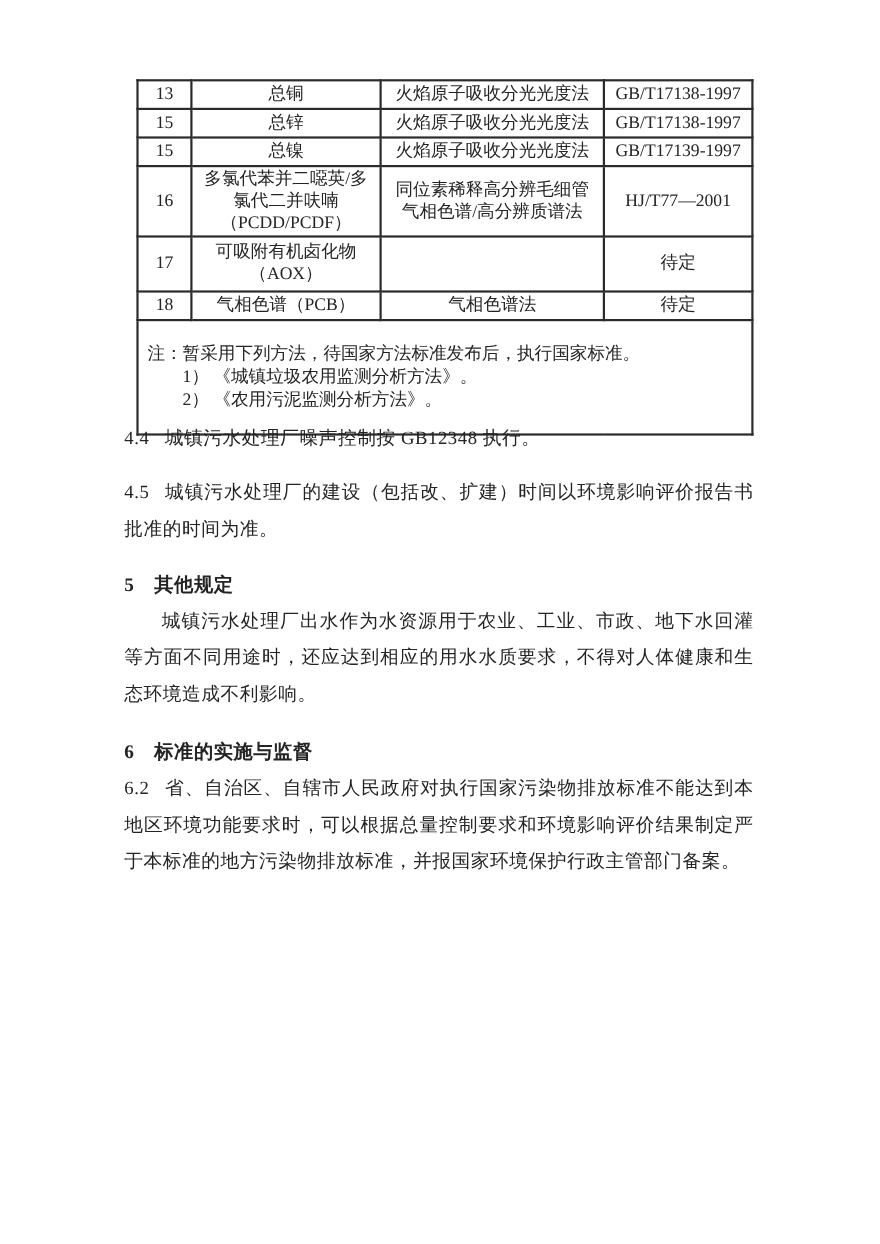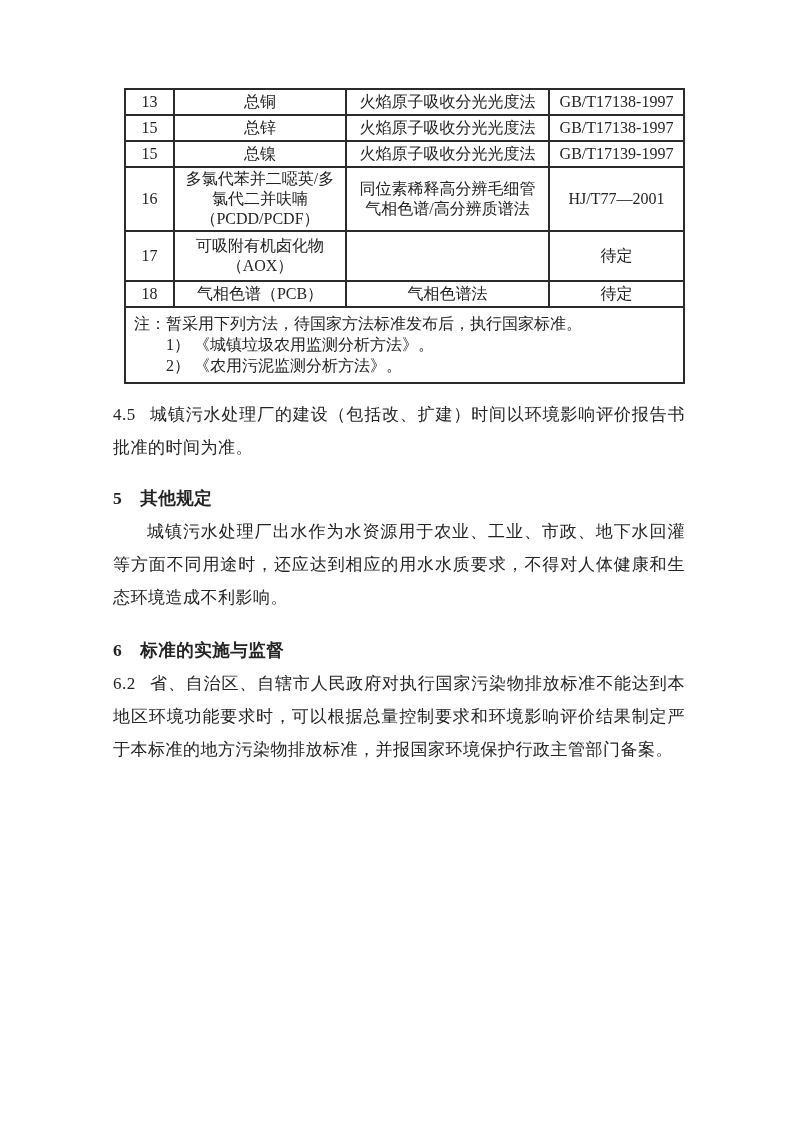--- a/index.html
+++ b/index.html
@@ -9,41 +9,41 @@
     font-family:"Liberation Serif","DejaVu Serif",serif;
     color:#222222;
     position:relative;
     overflow:hidden;
   }
   .page{position:absolute;inset:0;background:#ffffff;}
 
   
   .method-table{
     position:absolute;
-    left:124px;top:88px;
+    left:124px;top:72px;
     width:559px;
     border-collapse:collapse;
     table-layout:fixed;
     font-size:16px;
     color:#242424;
   }
   .method-table td{
     border:2px solid #2b2b2b;
     text-align:center;
     vertical-align:middle;
     padding:1px 4px;
     line-height:20px;
   }
   .r-sm td{height:22px;}
   .r-lg td{height:60px;}
   .r-md td{height:46px;}
   .multiline{white-space:pre-line;}
   .note-cell{
     text-align:left !important;
-    padding:6px 8px !important;
+    padding:20px 8px !important;
     line-height:19px;
     height:50px;
   }
   .note-sub{padding-left:2em;margin-top:1px;}
 
   
   .body-text{
     position:absolute;
     left:113px;top:382px;
     width:572px;
@@ -122,20 +122,21 @@
           <div>注：暂采用下列方法，待国家方法标准发布后，执行国家标准。</div>
           <div class="note-sub">1） 《城镇垃圾农用监测分析方法》。</div>
           <div class="note-sub">2） 《农用污泥监测分析方法》。</div>
         </td>
       </tr>
     </tbody>
   </table>
 
   <div class="body-text">
 
+    <p class="para"><span class="num">4.4</span><span>城镇污水处理厂噪声控制按 GB12348 执行。</span></p>
 
     <p class="para mt"><span class="num">4.5</span><span>城镇污水处理厂的建设（包括改、扩建）时间以环境影响评价报告书批准的时间为准。</span></p>
 
     <p class="sec-heading"><span class="num">5</span><span>其他规定</span></p>
 
     <p class="para indent">城镇污水处理厂出水作为水资源用于农业、工业、市政、地下水回灌等方面不同用途时，还应达到相应的用水水质要求，不得对人体健康和生态环境造成不利影响。</p>
 
     <p class="sec-heading" style="margin-top:20px"><span class="num">6</span><span>标准的实施与监督</span></p>
 
 

